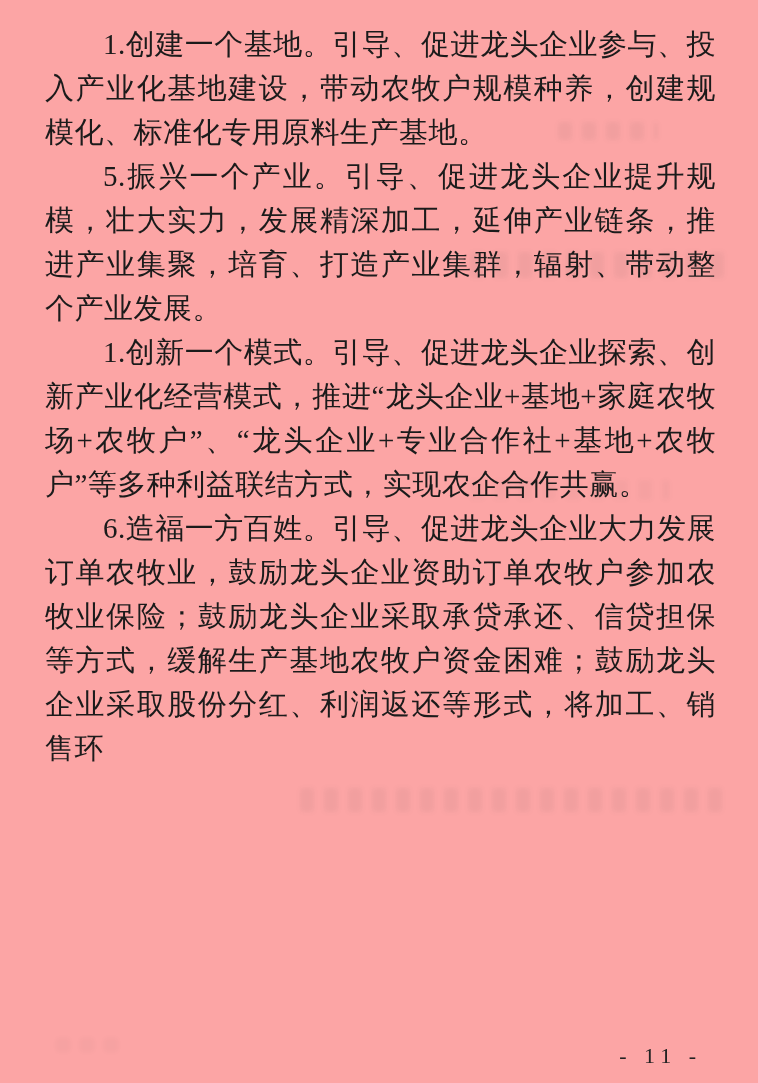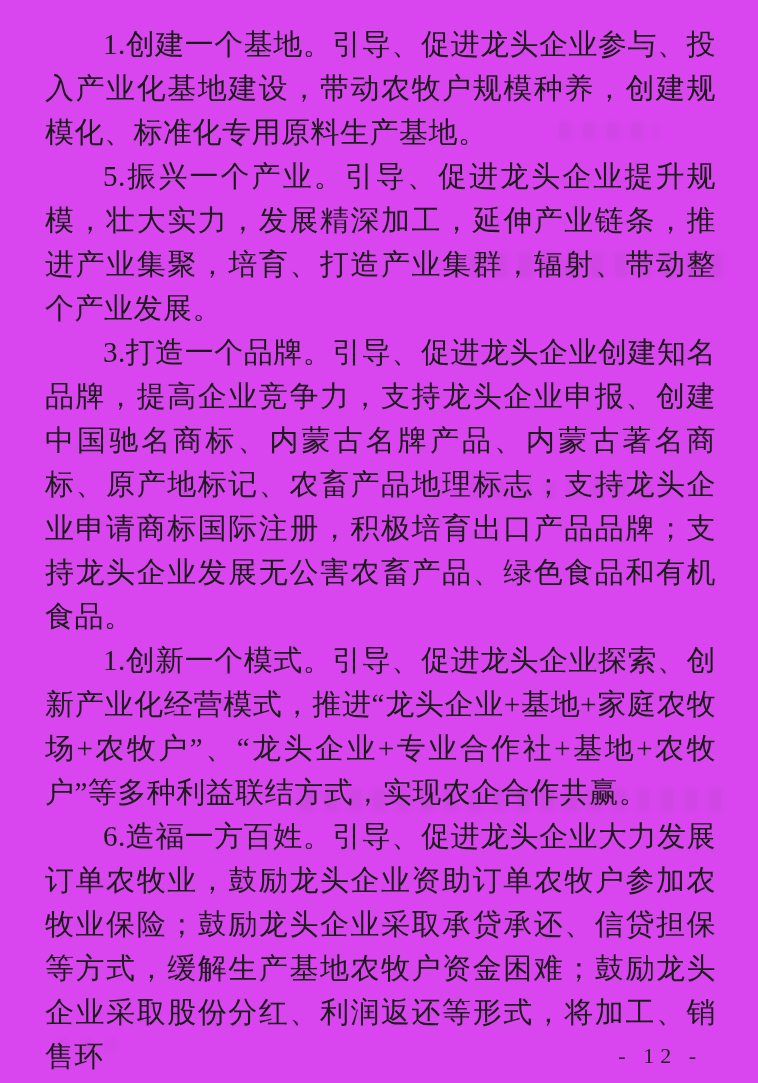--- a/index.html
+++ b/index.html
@@ -5,21 +5,21 @@
   html, body {
     margin: 0;
     padding: 0;
     background: #f4f4f2;
   }
   .page {
     position: relative;
     width: 758px;
     height: 1083px;
     margin: 0 auto;
-    background: #d946ef;
+    background: #fca5a5;
     overflow: hidden;
     font-family: "Liberation Serif", "DejaVu Serif", serif;
     color: #1b1b1b;
     box-sizing: border-box;
   }
   .content {
     position: absolute;
     left: 45px;
     right: 42px;
     top: 22px;
@@ -63,26 +63,25 @@
   .a5 { left: 56px;  top: 1038px; width: 70px; height: 14px; opacity: 0.3; }
 </style>
 </head>
 <body>
 
 <div class="page">
 
   <div class="content">
     <p class="para">1.创建一个基地。引导、促进龙头企业参与、投入产业化基地建设，带动农牧户规模种养，创建规模化、标准化专用原料生产基地。</p>
     <p class="para">5.振兴一个产业。引导、促进龙头企业提升规模，壮大实力，发展精深加工，延伸产业链条，推进产业集聚，培育、打造产业集群，辐射、带动整个产业发展。</p>
-    <p class="para">3.打造一个品牌。引导、促进龙头企业创建知名品牌，提高企业竞争力，支持龙头企业申报、创建中国驰名商标、内蒙古名牌产品、内蒙古著名商标、原产地标记、农畜产品地理标志；支持龙头企业申请商标国际注册，积极培育出口产品品牌；支持龙头企业发展无公害农畜产品、绿色食品和有机食品。</p>
     <p class="para">1.创新一个模式。引导、促进龙头企业探索、创新产业化经营模式，推进“龙头企业+基地+家庭农牧场+农牧户”、“龙头企业+专业合作社+基地+农牧户”等多种利益联结方式，实现农企合作共赢。</p>
     <p class="para">6.造福一方百姓。引导、促进龙头企业大力发展订单农牧业，鼓励龙头企业资助订单农牧户参加农牧业保险；鼓励龙头企业采取承贷承还、信贷担保等方式，缓解生产基地农牧户资金困难；鼓励龙头企业采取股份分红、利润返还等形式，将加工、销售环</p>
   </div>
 
   <div class="artifact a1"></div>
   <div class="artifact a2"></div>
   <div class="artifact a3"></div>
   <div class="artifact a4"></div>
   <div class="artifact a5"></div>
 
-  <div class="page-number">- 12 -</div>
+  <div class="page-number">- 11 -</div>
 
 </div>
 
 </body></html>

